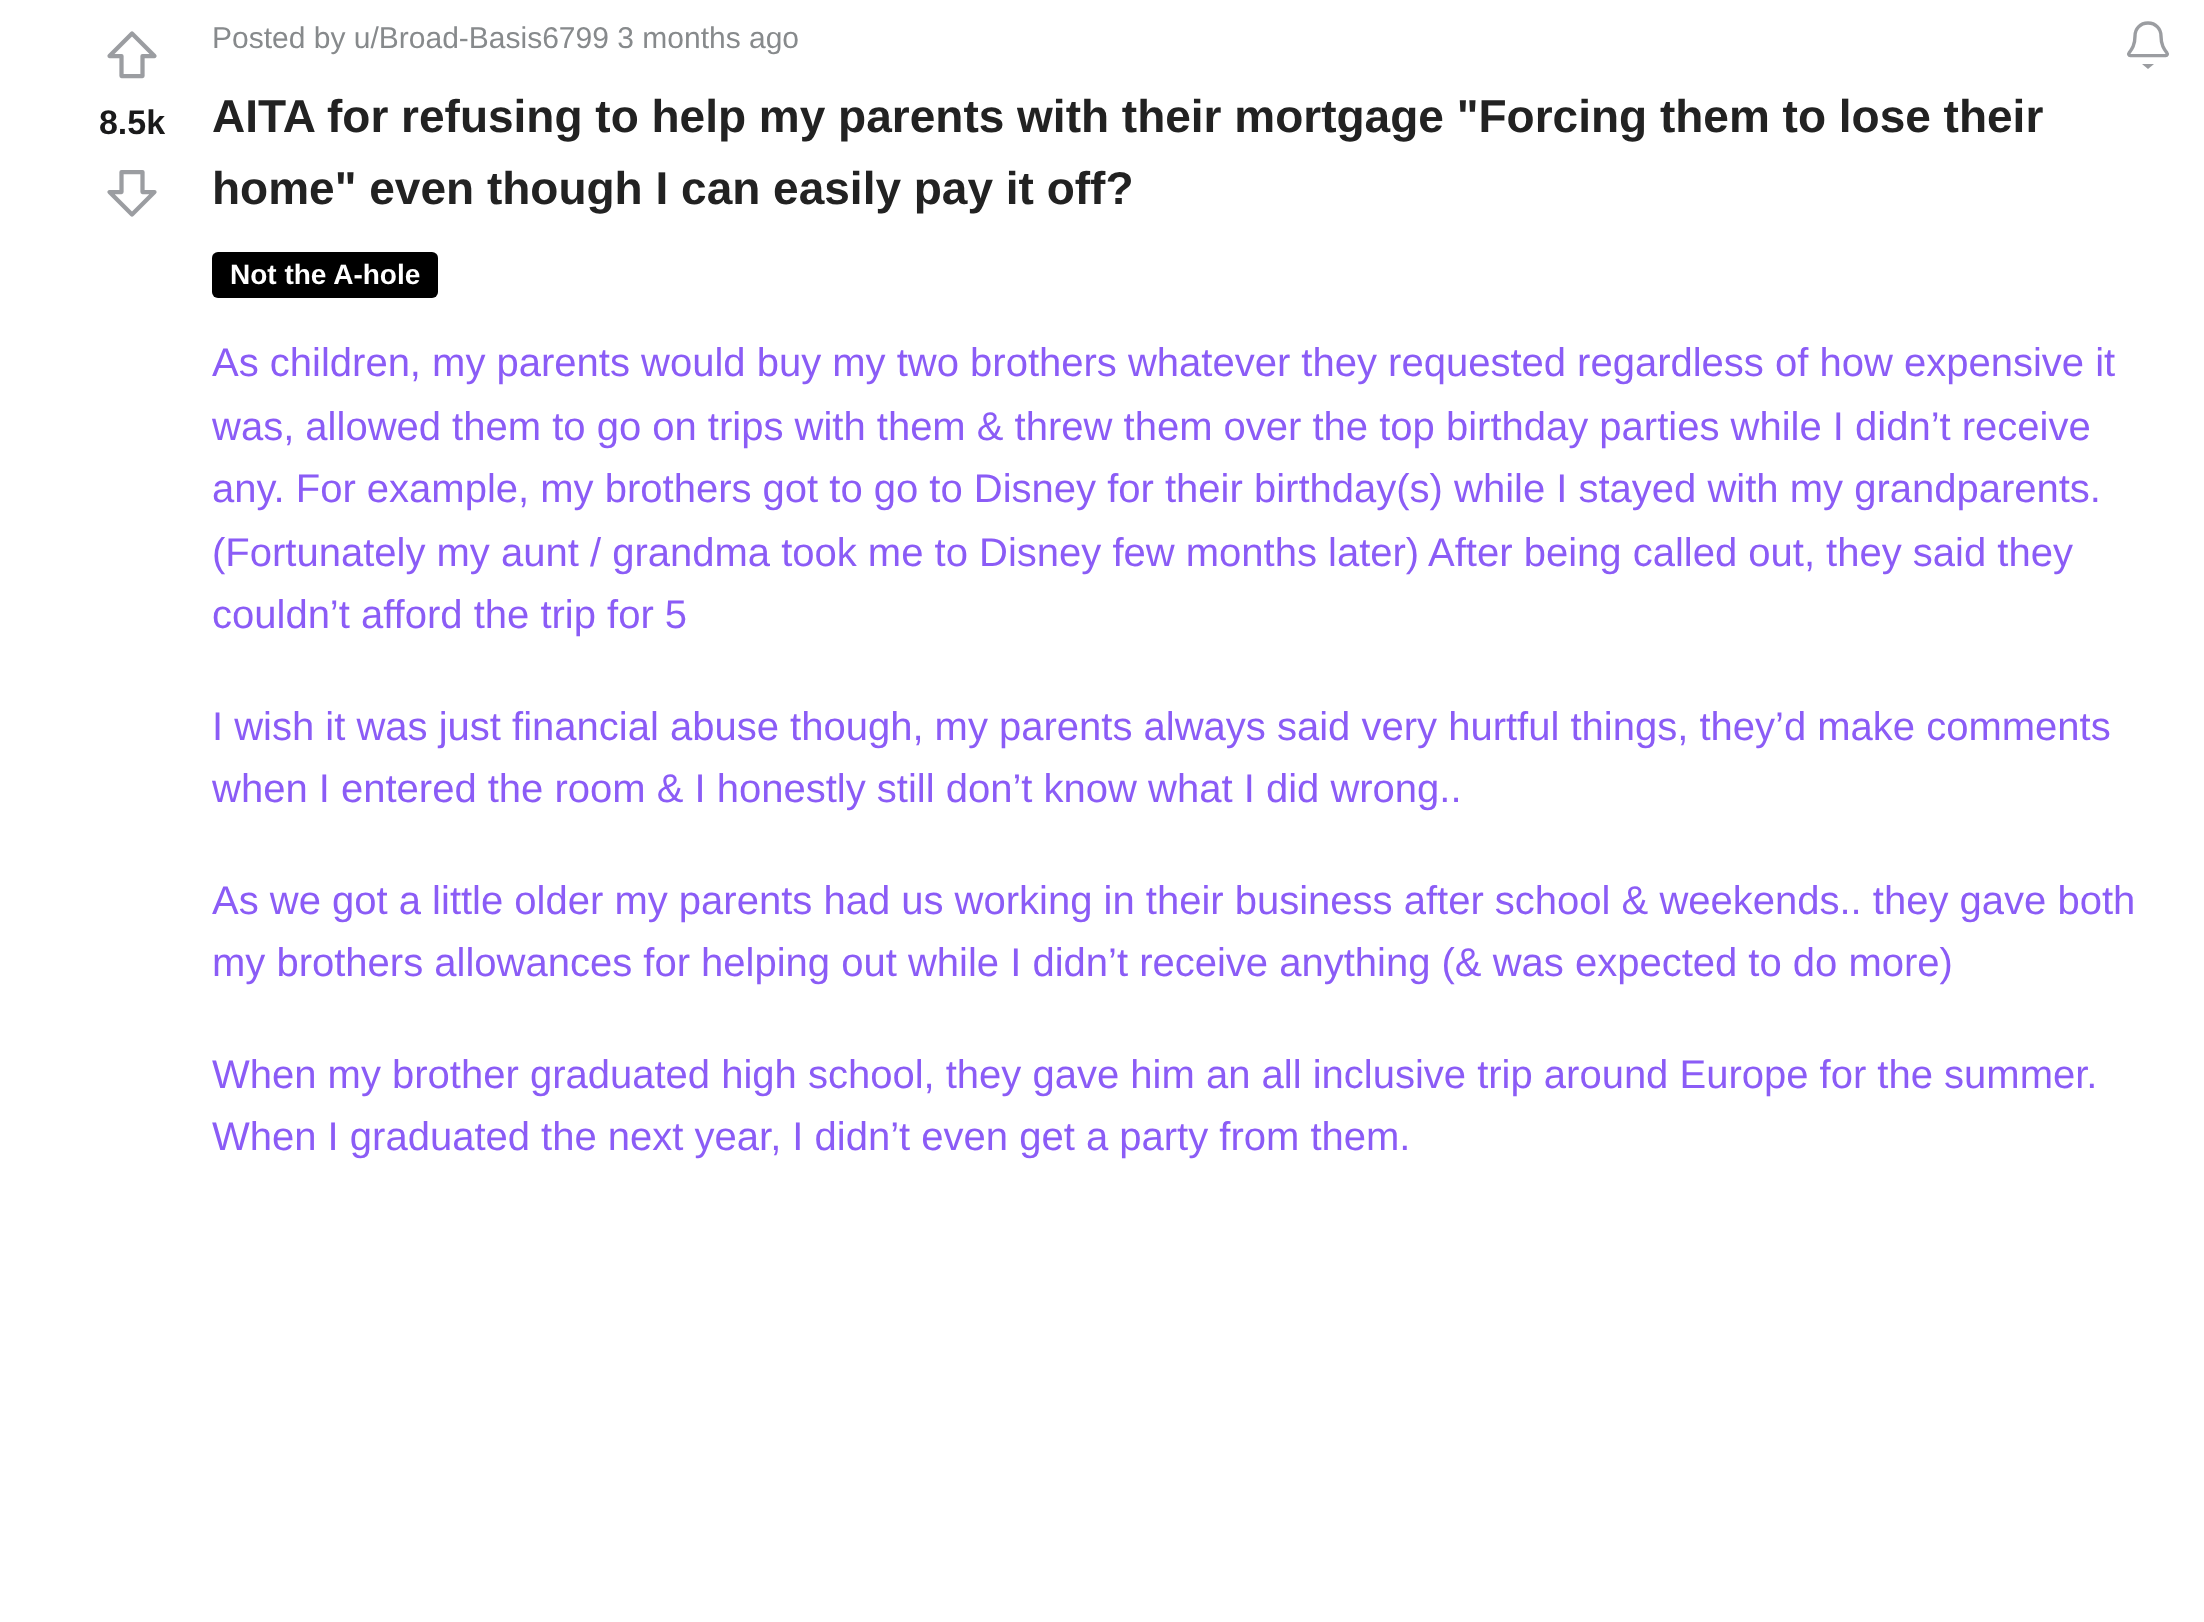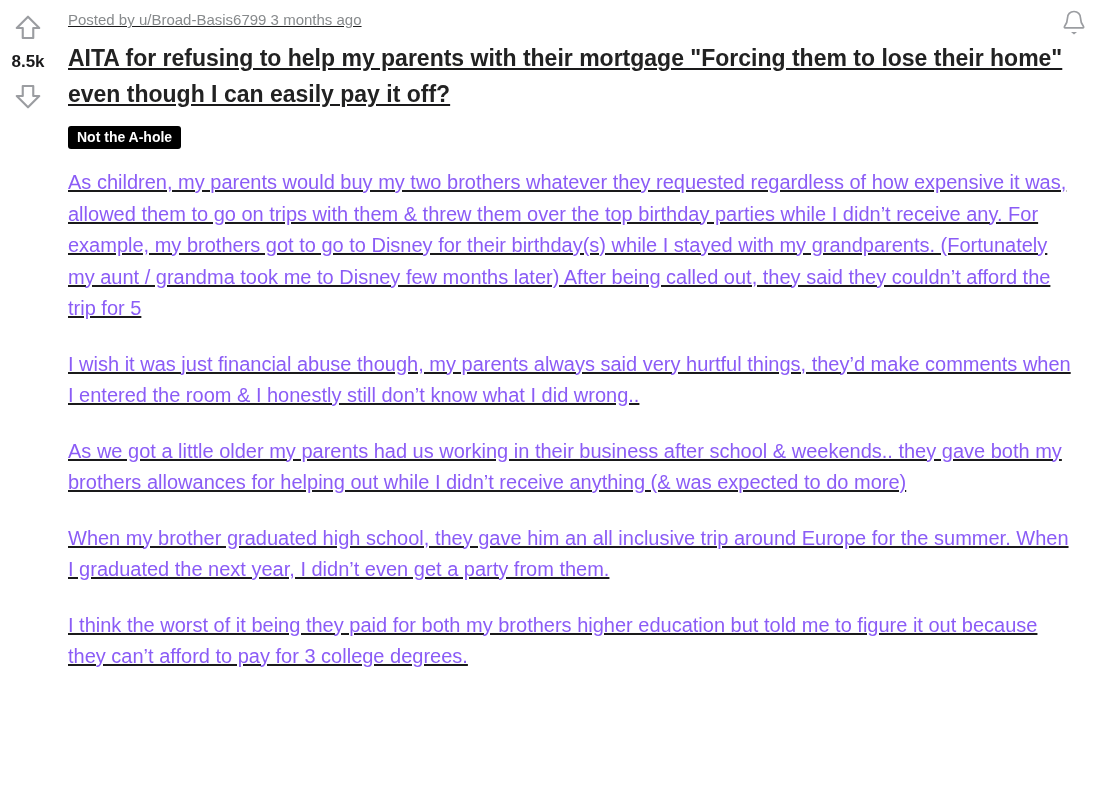--- a/index.html
+++ b/index.html
@@ -15,20 +15,21 @@
     display: flex;
     overflow: hidden;
   }
   .vote-col {
     width: 56px;
     flex: 0 0 56px;
     display: flex;
     flex-direction: column;
     align-items: center;
     padding-top: 12px;
+    margin-left: 38px;
   }
   .vote-btn {
     width: 34px;
     height: 32px;
     display: flex;
     align-items: center;
     justify-content: center;
     cursor: pointer;
     background: none;
     border: none;
@@ -37,21 +38,20 @@
     font-size: 17px;
     font-weight: 700;
     color: #1a1a1b;
     margin: 9px 0 10px 0;
     line-height: 1;
   }
   .content {
     flex: 1;
     position: relative;
     padding: 10px 26px 0 12px;
-    text-decoration: underline;
   }
   .meta-row {
     display: flex;
     align-items: center;
     padding-right: 40px;
   }
   .meta-text {
     font-size: 15px;
     color: #878a8c;
     line-height: 20px;
@@ -138,17 +138,16 @@
 
     <h1 class="post-title">AITA for refusing to help my parents with their mortgage "Forcing them to lose their home" even though I can easily pay it off?</h1>
 
     <span class="flair">Not the A-hole</span>
 
     <div class="post-body">
       <p>As children, my parents would buy my two brothers whatever they requested regardless of how expensive it was, allowed them to go on trips with them &amp; threw them over the top birthday parties while I didn’t receive any. For example, my brothers got to go to Disney for their birthday(s) while I stayed with my grandparents. (Fortunately my aunt / grandma took me to Disney few months later) After being called out, they said they couldn’t afford the trip for 5</p>
       <p>I wish it was just financial abuse though, my parents always said very hurtful things, they’d make comments when I entered the room &amp; I honestly still don’t know what I did wrong..</p>
       <p>As we got a little older my parents had us working in their business after school &amp; weekends.. they gave both my brothers allowances for helping out while I didn’t receive anything (&amp; was expected to do more)</p>
       <p>When my brother graduated high school, they gave him an all inclusive trip around Europe for the summer. When I graduated the next year, I didn’t even get a party from them.</p>
-      <p>I think the worst of it being they paid for both my brothers higher education but told me to figure it out because they can’t afford to pay for 3 college degrees.</p>
     </div>
 
   </div>
 </div>
 
 </body></html>

